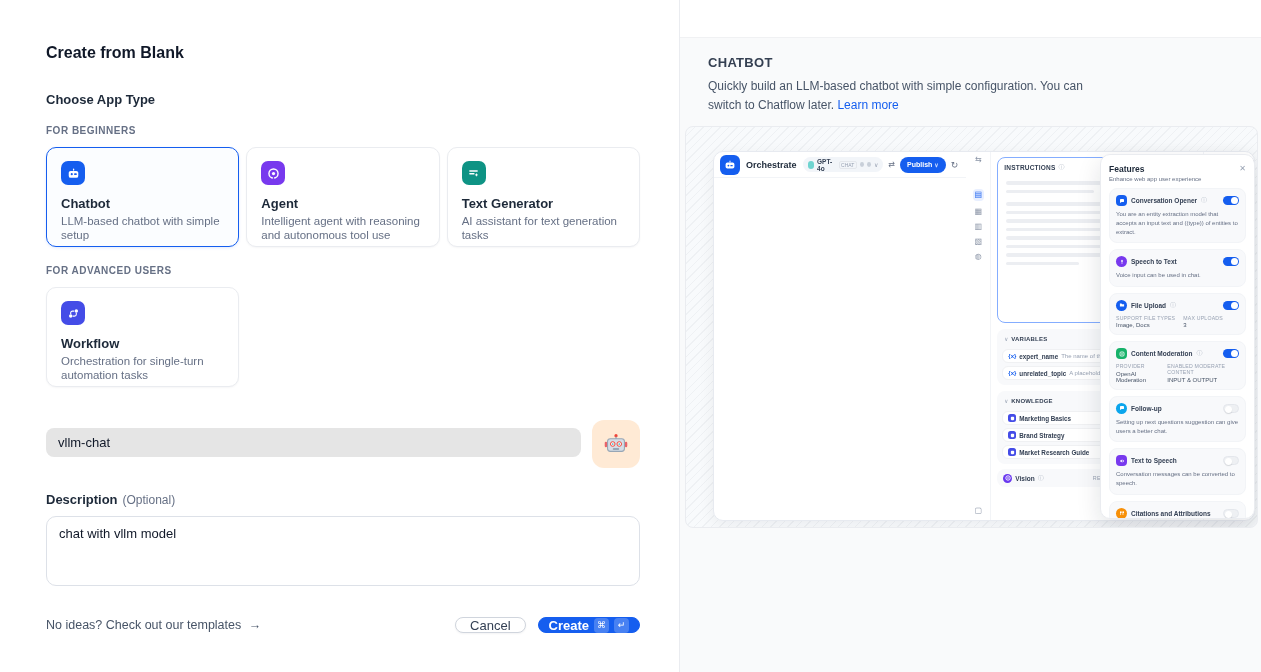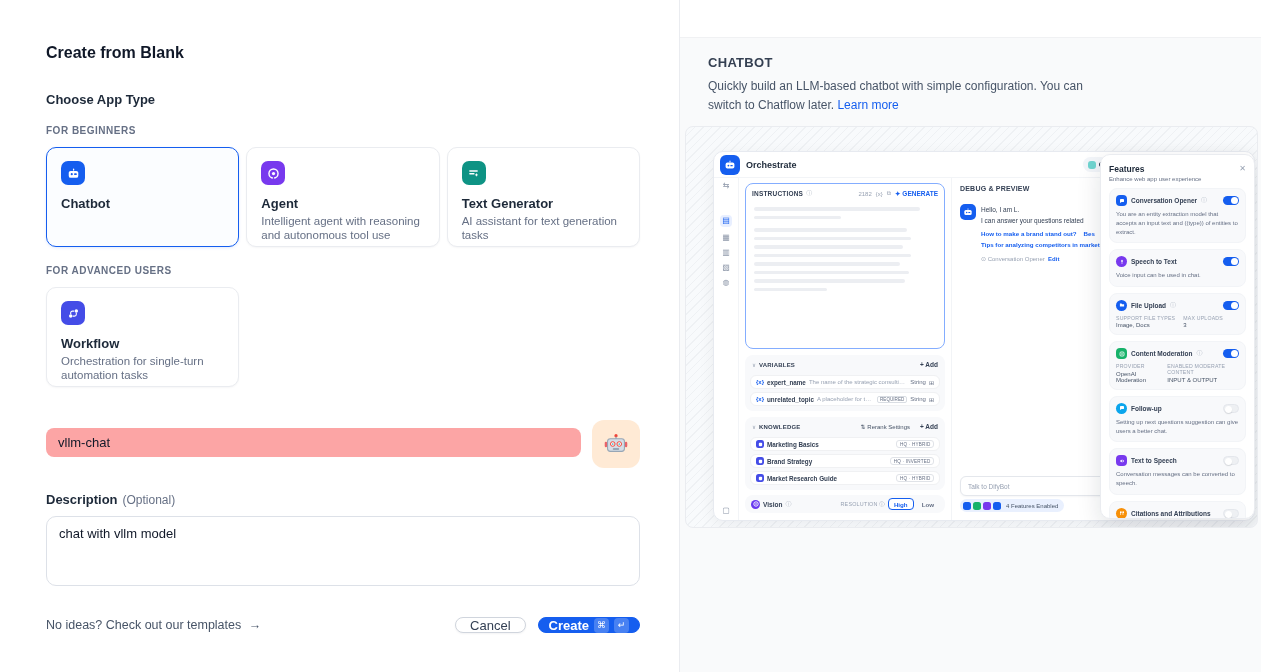--- a/index.html
+++ b/index.html
@@ -14,21 +14,21 @@
   .sec-label{font-size:10px;font-weight:700;color:#667085;letter-spacing:.5px;margin-top:18px;text-transform:uppercase}
   .cards{display:grid;grid-template-columns:repeat(3,1fr);gap:7px;margin-top:11px}
   .tcard{background:#fff;border:1px solid #eaecf0;border-radius:10px;padding:13px 14px;height:100px;cursor:pointer;box-shadow:0 1px 2px rgba(16,24,40,.04)}
   .tcard.selected{border:1.5px solid #155eef;background:#fbfdff;box-shadow:0 1px 3px rgba(21,94,239,.12)}
   .tc-icon{width:24px;height:24px;border-radius:7px;display:flex;align-items:center;justify-content:center}
   .tc-title{font-size:13px;font-weight:700;color:#1d2939;margin-top:11px}
   .tc-desc{font-size:11.5px;color:#667085;line-height:1.22;margin-top:3px}
   .field-label{font-size:13px;font-weight:700;color:#1d2939}
   .name-block{margin-top:33px;display:flex;align-items:flex-start}
   .name-left{flex:1}
-  .name-input{margin-top:8px;width:535px;height:29px;background:#fca5a5;border:none;border-radius:8px;padding:0 12px;font-size:13px;color:#101828;font-family:"Liberation Sans",sans-serif}
+  .name-input{margin-top:8px;width:535px;height:29px;background:#e5e5e5;border:none;border-radius:8px;padding:0 12px;font-size:13px;color:#101828;font-family:"Liberation Sans",sans-serif}
   .app-icon-btn{width:48px;height:48px;border-radius:12px;background:#ffead5;display:flex;align-items:center;justify-content:center;margin-left:11px;cursor:pointer}
   .desc-label-row{margin-top:24px;display:flex;align-items:baseline;gap:5px}
   .opt{font-size:12px;color:#667085;font-weight:400}
   .desc-area{margin-top:9px;width:594px;height:70px;border:1px solid #dde1e8;border-radius:10px;background:#fff;padding:8px 12px;font-size:13px;color:#101828;resize:none;font-family:"Liberation Sans",sans-serif;line-height:1.4}
   .lp-footer{margin-top:27px;display:flex;align-items:center}
   .tpl-link{font-size:12.5px;color:#475467;cursor:pointer}
   .tpl-arrow{margin-left:4px;color:#475467}
   .btn{height:16px;border-radius:12px;font-size:13px;display:inline-flex;align-items:center;justify-content:center;cursor:pointer}
   .btn-cancel{background:#fff;border:1px solid #d0d5dd;color:#344054;font-weight:500;padding:0 14px;margin-left:auto;box-shadow:0 1px 2px rgba(16,24,40,.05)}
   .btn-create{background:#155eef;border:1px solid #155eef;color:#fff;font-weight:700;padding:0 10px;margin-left:12px;gap:5px}
@@ -39,21 +39,21 @@
   .right-strip{height:38px;background:#fff;border-bottom:1px solid #f0f1f3}
   .right-body{padding:17px 3px 0 5px;flex:1}
   .rp-head{padding:0 0 0 23px}
   .rp-title{font-size:13px;font-weight:700;color:#354052;letter-spacing:.3px}
   .rp-desc{font-size:12px;color:#475467;line-height:1.55;margin-top:7px;width:395px}
   .learn-more{color:#155eef;font-weight:500;cursor:pointer}
   .preview-box{margin-top:12px;height:402px;border:1px solid #eaecf0;border-radius:8px;position:relative;overflow:hidden;background:#f8fafc;
     background-image:repeating-linear-gradient(135deg,rgba(71,84,103,.055) 0 1px,transparent 1px 6px)}
 
   
-  .pwin{position:absolute;left:27px;top:24px;right:2px;bottom:6px;background:#fff;border:1px solid #e7eaf0;border-radius:10px;overflow:hidden;display:flex;flex-direction:column;box-shadow:0 4px 16px rgba(16,24,40,.06)}
+  .pwin{position:absolute;left:27px;top:24px;right:2px;bottom:6px;background:#fff;border:1px solid #e7eaf0;border-radius:10px;overflow:hidden;display:flex;flex-direction:row;box-shadow:0 4px 16px rgba(16,24,40,.06)}
   .pw-header{height:26px;display:flex;align-items:center;padding:0 8px 0 6px;border-bottom:1px solid #f2f4f7;gap:6px}
   .pw-logo{width:20px;height:20px;border-radius:6px;background:#155eef;display:flex;align-items:center;justify-content:center;flex:none}
   .pw-title{font-size:9px;font-weight:700;color:#1d2939}
   .pw-right{margin-left:auto;display:flex;align-items:center;gap:5px}
   .model-chip{height:15px;background:#f2f5f9;border-radius:8px;display:flex;align-items:center;gap:3px;padding:0 5px;cursor:pointer}
   .m-dot{width:8px;height:8px;border-radius:3px;background:#6fd4d0}
   .m-name{font-size:6.5px;font-weight:700;color:#344054}
   .m-tag{font-size:5px;color:#98a2b3;border:1px solid #e4e7ec;border-radius:2px;padding:0 1.5px}
   .m-mini{width:5px;height:5px;border-radius:50%;background:#c8cfd9}
   .chev{font-size:6px;color:#98a2b3}
@@ -144,20 +144,21 @@
       <div class="tcard selected">
         <div class="tc-icon" style="background:#155eef">
           <svg width="13" height="13" viewBox="0 0 12 12">
               <rect x="1.6" y="3.6" width="8.8" height="6.4" rx="1.8" fill="#fff"></rect>
               <circle cx="4.4" cy="6.6" r="1" fill="#155eef"></circle>
               <rect x="6.6" y="5.8" width="2.4" height="1.6" rx=".5" fill="#155eef"></rect>
               <rect x="5.5" y="1.4" width="1.2" height="2" rx=".6" fill="#fff"></rect>
             </svg>
         </div>
         <div class="tc-title">Chatbot</div>
+        <div class="tc-desc">LLM-based chatbot with simple setup</div>
       </div>
       <div class="tcard">
         <div class="tc-icon" style="background:#7839ee">
           <svg width="13" height="13" viewBox="0 0 12 12">
               <circle cx="6" cy="6" r="4.2" fill="none" stroke="#fff" stroke-width="1.3"></circle>
               <circle cx="6" cy="6" r="1.5" fill="#fff"></circle>
               <rect x="5.4" y="9" width="1.2" height="2" fill="#7839ee"></rect>
             </svg>
         </div>
         <div class="tc-title">Agent</div>

